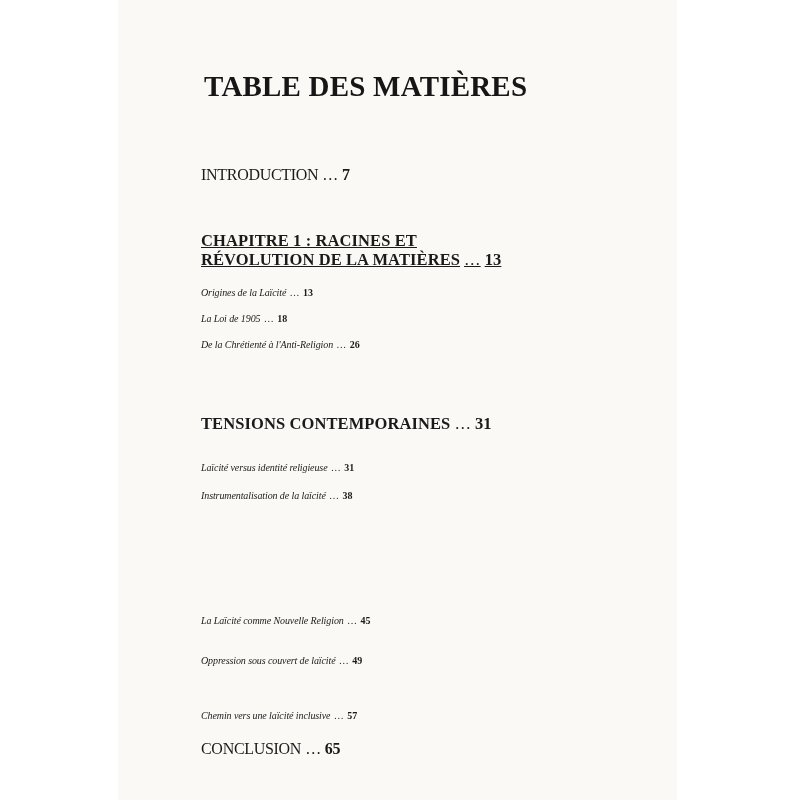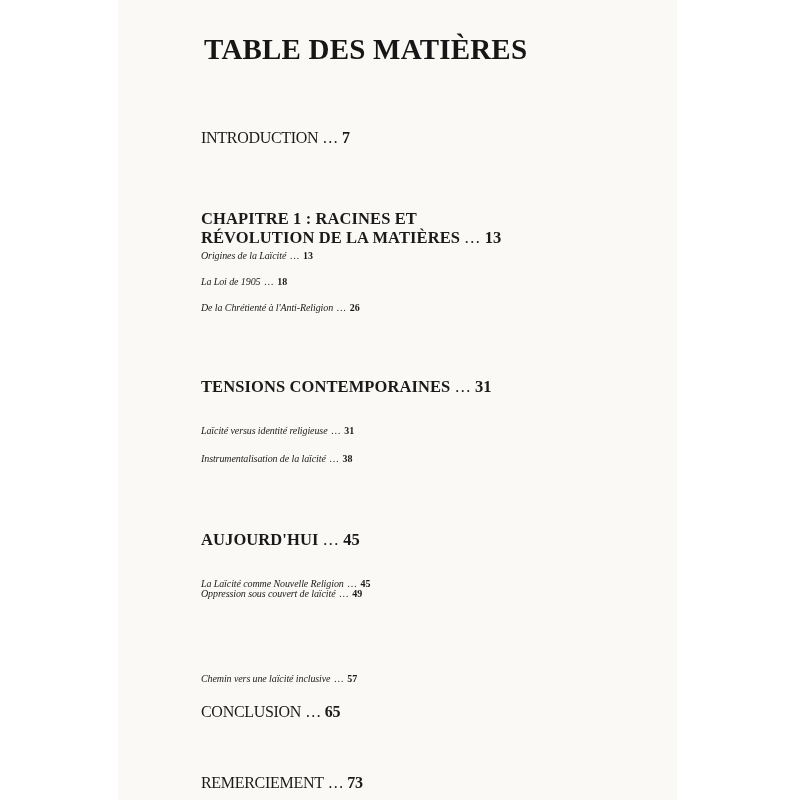--- a/index.html
+++ b/index.html
@@ -20,20 +20,21 @@
       width: 559px;
       height: 800px;
       background: #faf9f6;
     }
     .line {
       position: absolute;
       left: 201px;
       white-space: nowrap;
       color: #1a1a1a;
       font-family: "Liberation Serif", "DejaVu Serif", serif;
+      margin-top: 37px;
     }
     .title {
       left: 204px;
       top: 33px;
       font-size: 29px;
       font-weight: bold;
       letter-spacing: 0.2px;
       color: #161616;
     }
     .top-entry {
@@ -72,21 +73,21 @@
 <body>
 
 <div class="page"></div>
 
 <div class="line title">TABLE DES MATIÈRES</div>
 
 <div class="line top-entry" style="top:129px;">
   <span>INTRODUCTION</span><span class="dots">…</span><span class="page-num">7</span>
 </div>
 
-<div class="line chapter" style="top:209px;">
+<div class="line chapter" style="top:194px;text-decoration:underline;">
   <div>CHAPITRE 1 : RACINES ET</div>
   <div><span>RÉVOLUTION DE LA MATIÈRES</span><span class="dots">…</span><span>13</span></div>
 </div>
 <div class="line section" style="top:250px;">
   <span>Origines de la Laïcité</span><span class="dots">…</span><span class="page-num">13</span>
 </div>
 <div class="line section" style="top:276px;">
   <span>La Loi de 1905</span><span class="dots">…</span><span class="page-num">18</span>
 </div>
 <div class="line section" style="top:302px;">
@@ -97,26 +98,25 @@
   <div><span>TENSIONS CONTEMPORAINES</span><span class="dots">…</span><span>31</span></div>
 </div>
 <div class="line section" style="top:425px;">
   <span>Laïcité versus identité religieuse</span><span class="dots">…</span><span class="page-num">31</span>
 </div>
 <div class="line section" style="top:453px;">
   <span>Instrumentalisation de la laïcité</span><span class="dots">…</span><span class="page-num">38</span>
 </div>
 
 <div class="line chapter" style="top:530px;">
-  <div><span>AUJOURD'HUI</span><span class="dots">…</span><span>45</span></div>
 </div>
 <div class="line section" style="top:578px;">
   <span>La Laïcité comme Nouvelle Religion</span><span class="dots">…</span><span class="page-num">45</span>
 </div>
-<div class="line section" style="top:588px;">
+<div class="line section" style="top:618px;">
   <span>Oppression sous couvert de laïcité</span><span class="dots">…</span><span class="page-num">49</span>
 </div>
 <div class="line section" style="top:673px;">
   <span>Chemin vers une laïcité inclusive</span><span class="dots">…</span><span class="page-num">57</span>
 </div>
 
 <div class="line top-entry" style="top:703px;">
   <span>CONCLUSION</span><span class="dots">…</span><span class="page-num">65</span>
 </div>
 

